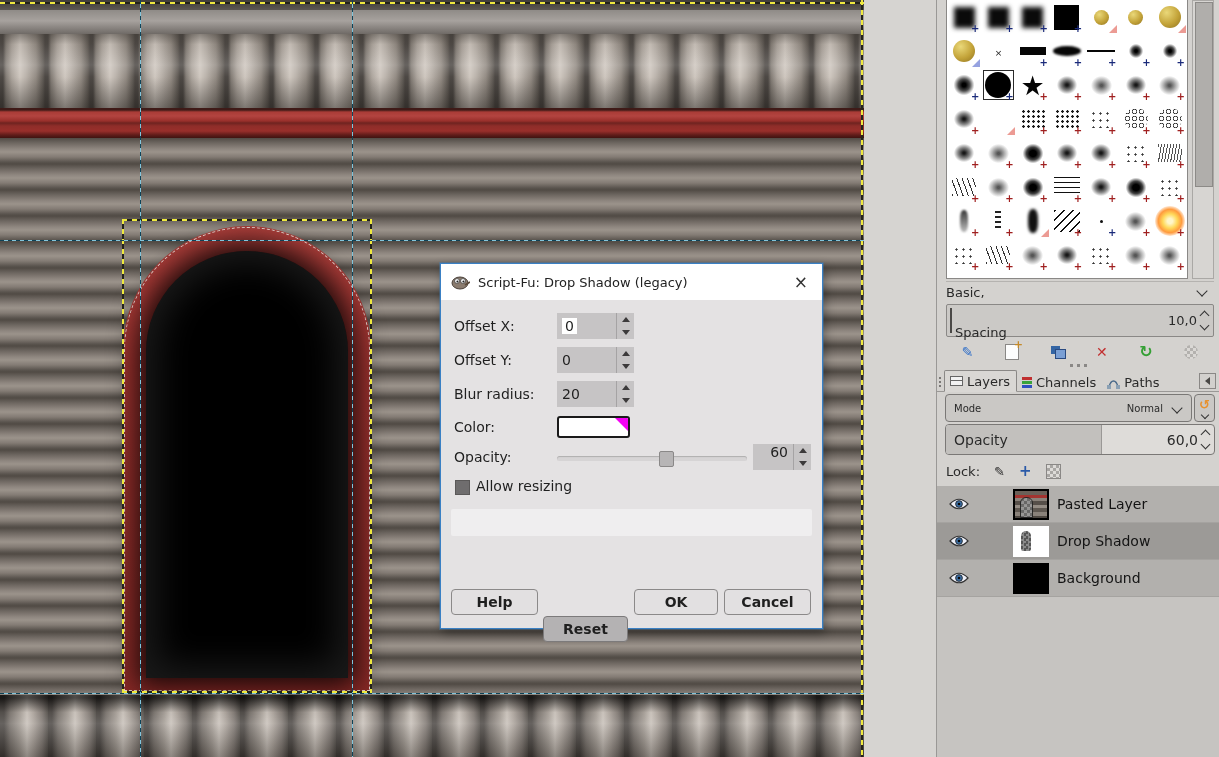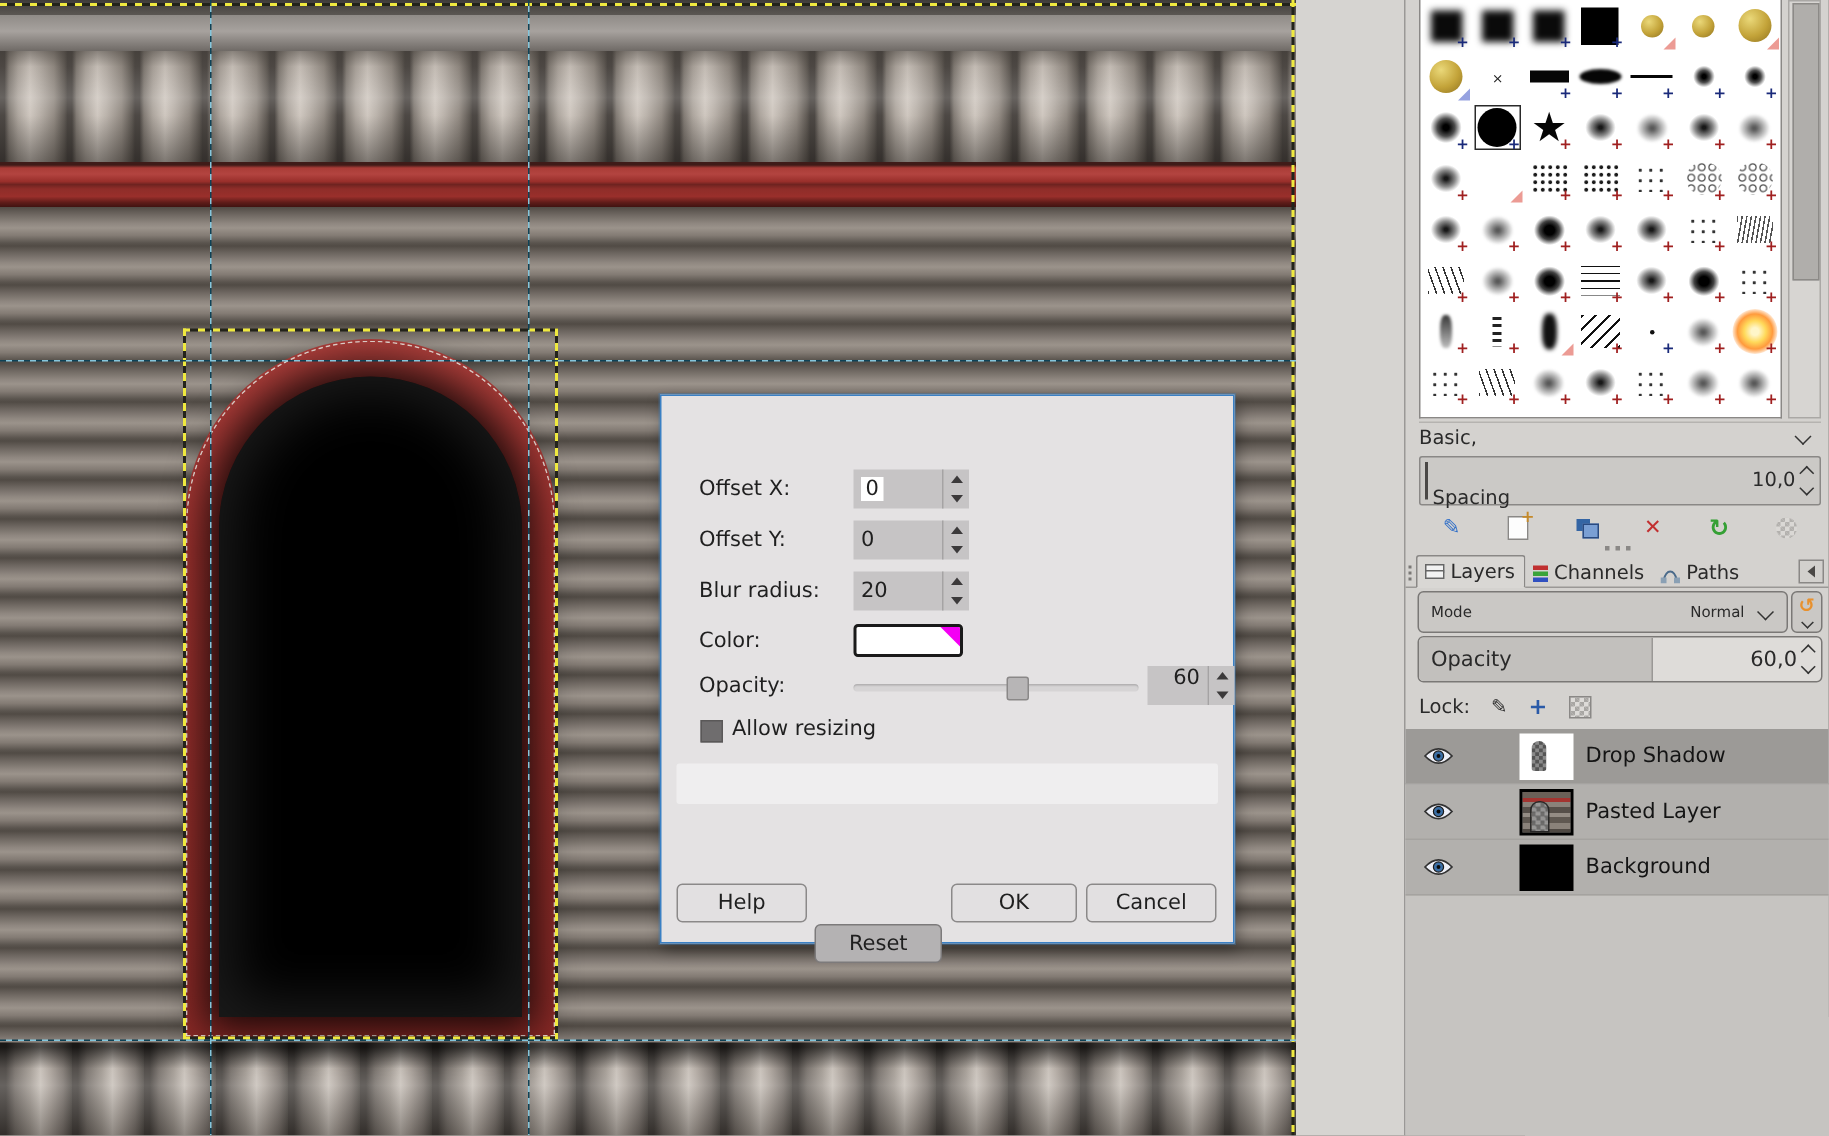--- a/index.html
+++ b/index.html
@@ -31,39 +31,39 @@
   .guide-h{position:absolute;left:0;width:864px;height:1px;background:repeating-linear-gradient(90deg,#0e4256 0 4px,#84c6dc 4px 8px);}
   .ants-h{position:absolute;height:2px;background:repeating-linear-gradient(90deg,#efe93f 0 5px,#23231b 5px 10px);}
   .ants-v{position:absolute;width:2px;background:repeating-linear-gradient(180deg,#efe93f 0 5px,#23231b 5px 10px);}
 
   
   .dialog{position:absolute;left:440px;top:263px;width:381px;height:364px;background:#e4e2e3;
     border:1px solid #3a80c4;box-shadow:0 0 0 1px rgba(58,128,196,.35),2px 4px 10px rgba(0,0,0,.35);font-size:14px;color:#1f1f1f;}
   .dlg-title{position:absolute;left:0;top:0;right:0;height:36px;background:#fff;display:flex;align-items:center;padding:0 10px;box-sizing:border-box;}
   .dlg-title .ttl{font-size:13px;margin-left:8px;color:#222;}
   .dlg-close{margin-left:auto;font-size:17px;color:#333;cursor:default;padding:0 4px;}
-  .dlg-row{position:absolute;left:12px;height:26px;display:flex;align-items:center;}
+  .dlg-row{position:absolute;left:0;height:26px;display:flex;align-items:center;}
   .dlg-label{position:absolute;left:13px;}
   .dlg-field{position:absolute;left:116px;width:59px;height:26px;background:#c6c4c5;display:flex;align-items:center;padding-left:5px;box-sizing:border-box;}
   .dlg-spin{position:absolute;left:175px;width:17px;height:26px;background:#c6c4c5;border-left:1px solid #a5a3a4;display:flex;flex-direction:column;}
   .dlg-spin span{flex:1;display:flex;align-items:center;justify-content:center;}
   .tri-u{width:0;height:0;border-left:4px solid transparent;border-right:4px solid transparent;border-bottom:5px solid #3c3a3b;}
   .tri-d{width:0;height:0;border-left:4px solid transparent;border-right:4px solid transparent;border-top:5px solid #3c3a3b;}
   .sel-val{background:#fff;padding:0 3px;}
   .color-swatch{position:absolute;left:116px;width:73px;height:22px;background:#fff;border:2px solid #1a1a1a;border-radius:3px;box-sizing:border-box;overflow:hidden;}
   .color-swatch .corner{position:absolute;right:0;top:0;width:0;height:0;border-left:13px solid transparent;border-top:13px solid #f400f4;}
   .op-track{position:absolute;left:116px;top:12px;width:190px;height:5px;background:#d6d4d5;border-radius:3px;box-shadow:inset 0 1px 1px rgba(0,0,0,.18);}
   .op-handle{position:absolute;top:-5px;width:13px;height:14px;background:#b7b5b6;border:1px solid #8a8888;border-radius:2px;}
   .op-valbox{position:absolute;left:312px;width:40px;height:26px;background:#c6c4c5;display:flex;align-items:flex-start;justify-content:flex-end;padding-right:5px;box-sizing:border-box;}
   .op-spin{left:352px;}
   .chk{position:absolute;left:14px;top:2px;width:13px;height:13px;background:#6f6d6e;border:1px solid #5a5858;}
   .chk-label{position:absolute;left:35px;top:0;}
   .progress{position:absolute;left:10px;width:361px;height:27px;background:#efeeef;border-radius:2px;}
   .dlg-buttons{position:absolute;left:0;top:325px;width:100%;height:26px;}
-  .dlg-btn{position:absolute;height:26px;background:#e2e0e1;border:1px solid #8b8989;border-radius:4px;display:flex;align-items:center;justify-content:center;font-size:14px;color:#1f1f1f;box-sizing:border-box;}
+  .dlg-btn{position:absolute;height:26px;background:#e2e0e1;border:1px solid #8b8989;border-radius:4px;display:flex;align-items:center;justify-content:center;font-size:14px;color:#1f1f1f;box-sizing:border-box;font-weight:bold;}
   .dlg-btn.reset{background:#b4b2b3;border-color:#7c7a7b;margin-top:27px;}
 
   
   .dock{position:absolute;left:936px;top:0;width:283px;height:757px;background:#d4d2cf;border-left:1px solid #9a9896;box-sizing:border-box;font-size:13px;color:#2a2a2a;}
   .brushes{position:absolute;left:9px;top:0;width:242px;height:279px;background:#fff;border:1px solid #8a8886;border-top:none;box-sizing:border-box;overflow:hidden;
     display:grid;grid-template-columns:repeat(7,1fr);grid-auto-rows:34px;}
   .bcell{position:relative;display:flex;align-items:center;justify-content:center;}
   .bcell.selected{outline:1px solid #2a2a2a;outline-offset:-3px;}
   .mk{position:absolute;right:2px;bottom:0;font-size:10px;font-weight:bold;line-height:1;}
   .mk-pb{color:#1a2a7a}.mk-pr{color:#a02020}
@@ -192,20 +192,32 @@
 
     <div class="guide-v" style="left:140px;"></div>
     <div class="guide-v" style="left:352px;"></div>
     <div class="guide-h" style="top:240px;"></div>
     <div class="guide-h" style="top:693px;"></div>
   </div>
 
   <div style="position:absolute;left:864px;top:0;width:72px;height:757px;background:#d6d4d1;"></div>
 
   <div class="dialog">
+    <div class="dlg-title">
+      <svg width="19" height="15" viewBox="0 0 19 15">
+        <ellipse cx="9" cy="8" rx="8" ry="6" fill="#8a7b6e" stroke="#4a4038" stroke-width="1"></ellipse>
+        <circle cx="6" cy="6" r="2.4" fill="#fff" stroke="#333" stroke-width=".7"></circle>
+        <circle cx="12" cy="6" r="2.4" fill="#fff" stroke="#333" stroke-width=".7"></circle>
+        <circle cx="6.4" cy="6.4" r="1" fill="#222"></circle>
+          <circle cx="12.4" cy="6.4" r="1" fill="#222"></circle>
+        <path d="M14 10 L19 7" stroke="#5a4a3a" stroke-width="1.6"></path>
+      </svg>
+      <span class="ttl">Script-Fu: Drop Shadow (legacy)</span>
+      <span class="dlg-close">×</span>
+    </div>
 
     <div class="dlg-row" style="top:49px;width:100%;">
       <span class="dlg-label">Offset X:</span>
       <span class="dlg-field">
           <span class="sel-val">0</span>
         </span>
       <span class="dlg-spin">
           <span>
             <i class="tri-u"></i>
           </span>
@@ -604,20 +616,32 @@
     </div>
 
     <div class="lock-row">
       <span>Lock:</span>
       <span class="ic-brush">✎</span>
       <span class="ic-move">+</span>
       <span class="ic-alpha checker"></span>
     </div>
 
     <div class="layers-list" id="layers-list">
+        <div class="layer-row">
+          <span class="eye-wrap">
+            <svg viewBox="0 0 20 12" width="20" height="12">
+              <path d="M1 6 Q10 -3.5 19 6 Q10 15.5 1 6Z" fill="#eef0f8" stroke="#333" stroke-width="1.2"></path>
+              <circle cx="10" cy="6" r="3.4" fill="#3a6ea5" stroke="#1a1a1a" stroke-width="0.8"></circle>
+              <circle cx="10" cy="6" r="1.3" fill="#0a0a0a"></circle>
+            </svg>
+          </span>
+          <span class="layer-spacer"></span>
+          <span class="layer-thumb th-wall"></span>
+          <span class="layer-name">Pasted Layer</span>
+        </div>
         <div class="layer-row selected">
           <span class="eye-wrap">
             <svg viewBox="0 0 20 12" width="20" height="12">
               <path d="M1 6 Q10 -3.5 19 6 Q10 15.5 1 6Z" fill="#eef0f8" stroke="#333" stroke-width="1.2"></path>
               <circle cx="10" cy="6" r="3.4" fill="#3a6ea5" stroke="#1a1a1a" stroke-width="0.8"></circle>
               <circle cx="10" cy="6" r="1.3" fill="#0a0a0a"></circle>
             </svg>
           </span>
           <span class="layer-spacer"></span>
           <span class="layer-thumb th-shadow"></span>
@@ -625,30 +649,18 @@
         </div>
         <div class="layer-row">
           <span class="eye-wrap">
             <svg viewBox="0 0 20 12" width="20" height="12">
               <path d="M1 6 Q10 -3.5 19 6 Q10 15.5 1 6Z" fill="#eef0f8" stroke="#333" stroke-width="1.2"></path>
               <circle cx="10" cy="6" r="3.4" fill="#3a6ea5" stroke="#1a1a1a" stroke-width="0.8"></circle>
               <circle cx="10" cy="6" r="1.3" fill="#0a0a0a"></circle>
             </svg>
           </span>
           <span class="layer-spacer"></span>
-          <span class="layer-thumb th-wall"></span>
-          <span class="layer-name">Pasted Layer</span>
-        </div>
-        <div class="layer-row">
-          <span class="eye-wrap">
-            <svg viewBox="0 0 20 12" width="20" height="12">
-              <path d="M1 6 Q10 -3.5 19 6 Q10 15.5 1 6Z" fill="#eef0f8" stroke="#333" stroke-width="1.2"></path>
-              <circle cx="10" cy="6" r="3.4" fill="#3a6ea5" stroke="#1a1a1a" stroke-width="0.8"></circle>
-              <circle cx="10" cy="6" r="1.3" fill="#0a0a0a"></circle>
-            </svg>
-          </span>
-          <span class="layer-spacer"></span>
           <span class="layer-thumb th-black"></span>
           <span class="layer-name">Background</span>
         </div>
       </div>
   </div>
 </div>
 
 </body></html>

